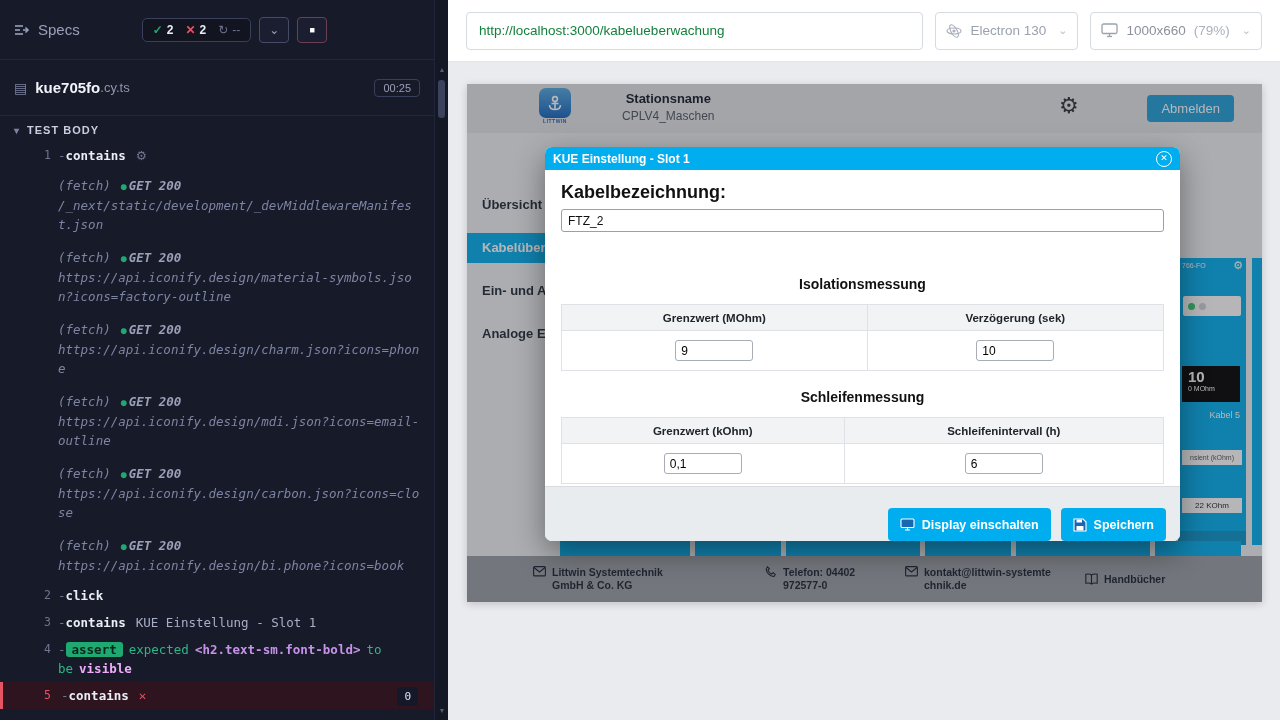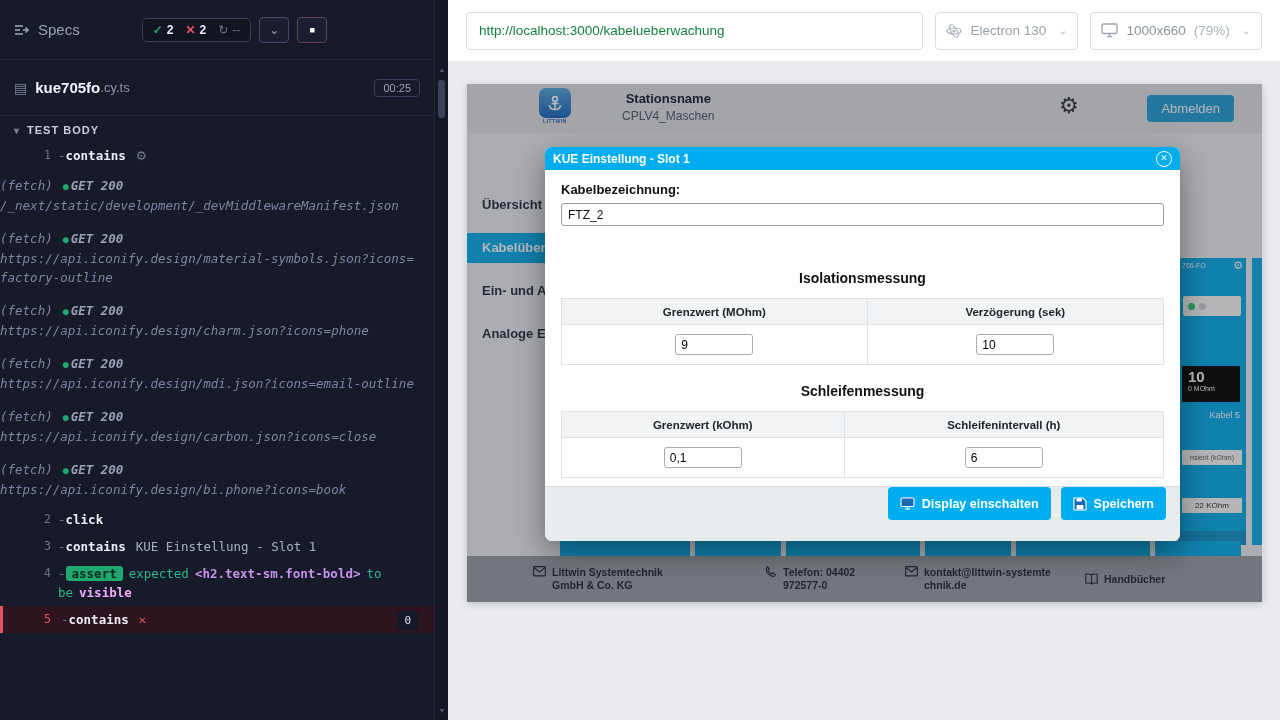--- a/index.html
+++ b/index.html
@@ -26,21 +26,21 @@
   .cy-section { padding:8px 14px 6px; font-size:11px; letter-spacing:1px; color:#c9cde0; font-weight:bold; display:flex; gap:7px; align-items:center; }
   .cy-section .caret { color:#7d83a0; font-size:10px; }
   .cy-log { font-family:"DejaVu Sans Mono",monospace; font-size:12.5px; }
   .cmd { position:relative; display:flex; padding:4px 14px 4px 0; line-height:19px; }
   .cmd .num { width:58px; flex:none; text-align:left; padding-left:44px; color:#6f7590; font-size:11.5px; }
   .cmd .body { flex:1; min-width:0; }
   .dash { color:#6f7590; }
   .method { color:#ebedf7; font-weight:bold; }
   .cmd-gear { color:#6f7590; margin-left:10px; font-family:"DejaVu Sans",sans-serif; }
   .cmd-arg { color:#a8aec7; margin-left:10px; }
-  .cmd.fetch { color:#7e84a3; font-style:italic; padding-top:7px; padding-bottom:7px;flex-direction:column; }
+  .cmd.fetch { color:#7e84a3; font-style:italic; padding-top:7px; padding-bottom:7px; }
   .fetch-line { white-space:nowrap; }
   .fetch-tag { margin-right:10px; }
   .dot { color:#1fa971; font-style:normal; margin-right:2px; font-size:10px; }
   .fetch-status { color:#9aa0b8; font-weight:bold; }
   .fetch-url { word-break:break-all; white-space:normal; }
   .assert-badge { background:#1fa971; color:#06281b; font-weight:bold; border-radius:3px; padding:0 6px; margin-right:6px; }
   .as-green { color:#2bb887; margin-right:6px; }
   .as-sel { color:#c792ea; font-weight:bold; margin-right:6px; }
   .as-bold { color:#f0abfc; font-weight:bold; }
   .cmd.failrow { background:#2d141f; border-left:3px solid #e45464; }
@@ -106,30 +106,30 @@
   .f-phone { margin-left:72px; width:110px; }
   .f-email { margin-left:30px; width:150px; word-break:break-all; }
   .f-manuals { margin-left:30px; }
 
   
   .modal { position:absolute; left:78px; top:63px; width:635px; height:394px; background:#fff; border-radius:7px; box-shadow:0 10px 30px rgba(0,0,0,.4); z-index:10; display:flex; flex-direction:column; overflow:hidden; }
   .m-head { height:23px; flex:none; background:#00aeef; color:#fff; display:flex; align-items:center; padding:0 8px; }
   .m-title { flex:1; font-size:12px; font-weight:bold; }
   .m-close { width:16px; height:16px; border:1.5px solid #fff; border-radius:50%; color:#fff; font-size:9px; line-height:13px; text-align:center; background:transparent; padding:0; }
   .m-body { flex:1; padding:12px 16px 0; overflow:hidden; }
-  .m-field-label { display:block; font-size:13px; font-weight:bold; color:#111; margin-bottom:6px; }
+  .m-field-label { display:block; font-size:18px; font-weight:bold; color:#111; margin-bottom:6px; }
   .m-input { width:100%; height:23px; border:1px solid #9aa0a6; border-radius:3px; font-size:12px; padding:0 6px; color:#111; font-family:"Liberation Sans",sans-serif; }
   .m-section { font-size:14px; font-weight:bold; text-align:center; color:#111; }
   .m-section.s1 { margin:44px 0 12px; }
   .m-section.s2 { margin:18px 0 12px; }
   .m-table { width:100%; border-collapse:collapse; }
   .m-table th { border:1px solid #dee2e6; background:#f1f3f5; font-size:11.5px; height:26px; font-weight:bold; color:#212529; }
   .m-table td { border:1px solid #dee2e6; height:40px; text-align:center; }
   .cell-input { width:78px; height:21px; border:1px solid #a6adb5; border-radius:3px; font-size:12px; padding:0 5px; font-family:"Liberation Sans",sans-serif; }
-  .m-foot { height:55px; flex:none; background:#e9ecef; border-top:1px solid #d8dce1; display:flex; align-items:flex-start; justify-content:flex-end; gap:10px; padding:0 14px; }
+  .m-foot { height:55px; flex:none; background:#e9ecef; border-top:1px solid #d8dce1; display:flex; align-items:flex-end; justify-content:flex-end; gap:10px; padding:0 14px; }
   .m-btn { background:#00aeef; color:#fff; font-weight:bold; font-size:12.5px; border:none; border-radius:4px; height:33px; padding:0 12px; display:flex; align-items:center; gap:7px; font-family:"Liberation Sans",sans-serif; }
 </style>
 </head>
 <body>
 
 <div id="screen">
 
   <aside class="cy">
     <div class="cy-topbar">
       <div class="cy-specs">

